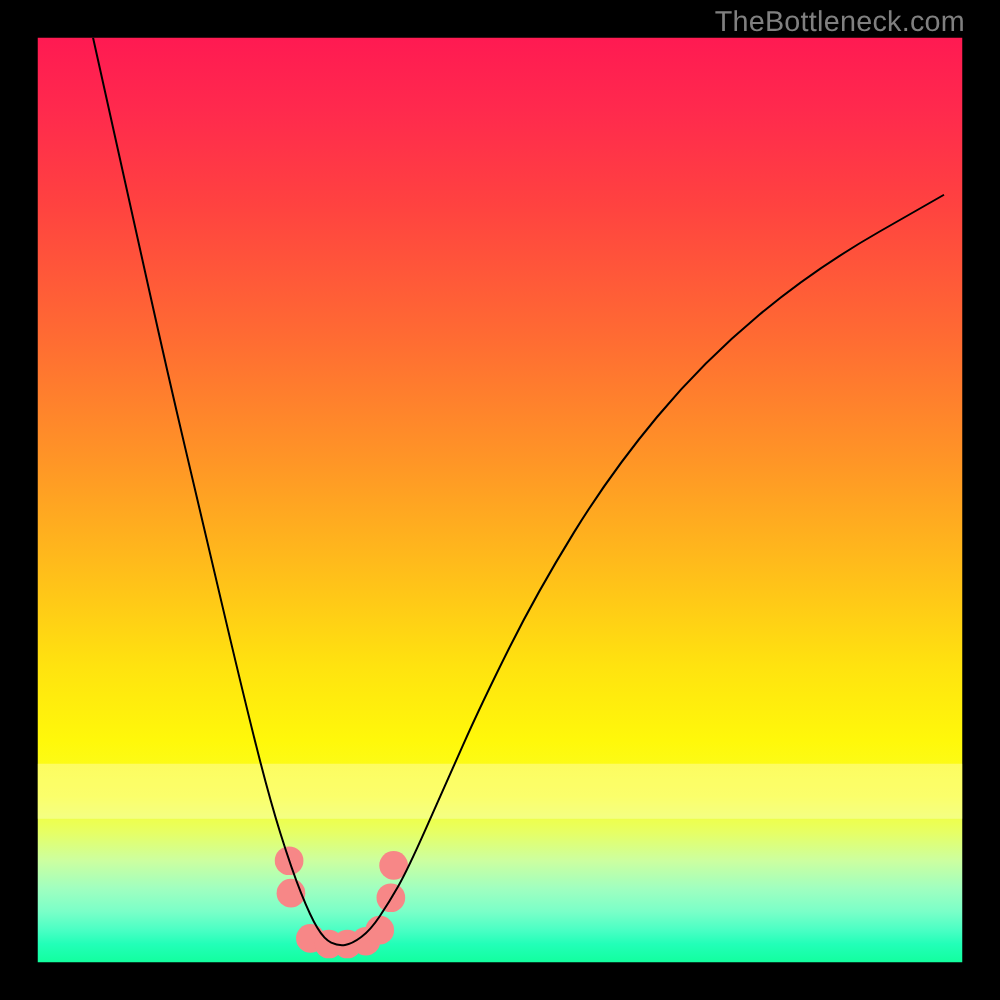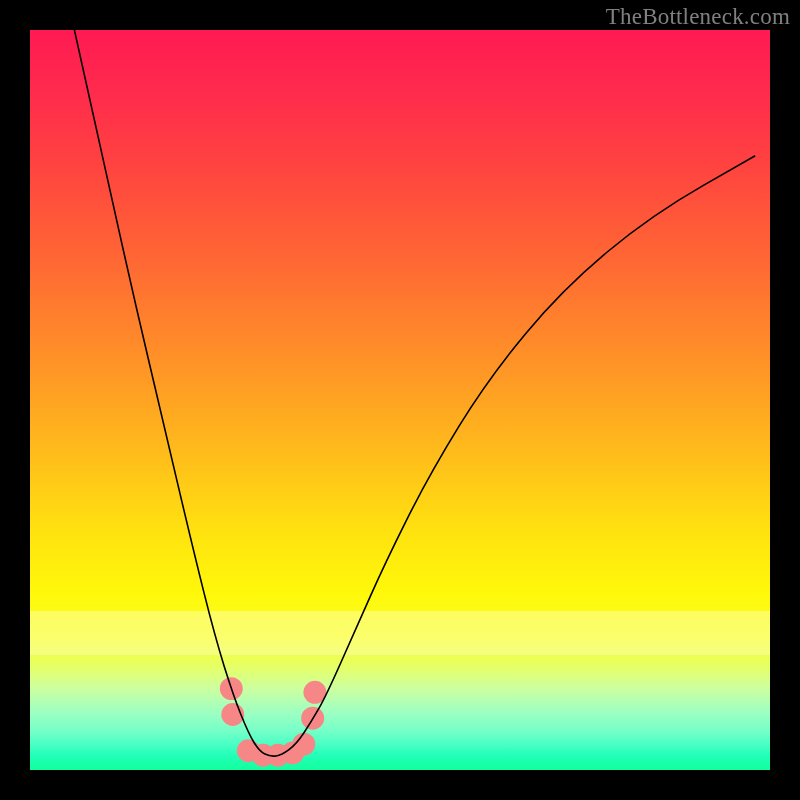--- a/index.html
+++ b/index.html
@@ -55,27 +55,26 @@
     background: rgba(255,255,220,0.38);
   }
   svg.curve {
     position: absolute;
     left: 0; top: 0;
     width: 100%; height: 100%;
   }
   .watermark {
     position: absolute;
     top: 4px;
-    right: 10px;
+    right: 28px;
     color: #808080;
     font-size: 23px;
     letter-spacing: 0.2px;
     font-weight: 400;
     user-select: none;
-    font-family: Liberation Serif, serif;
   }
 </style>
 </head>
 <body>
 
 <div class="frame">
   <div class="plot">
     <div class="gradient"></div>
     <div class="pale-band"></div>
     <svg class="curve" viewBox="0 0 100 100" preserveAspectRatio="none">

